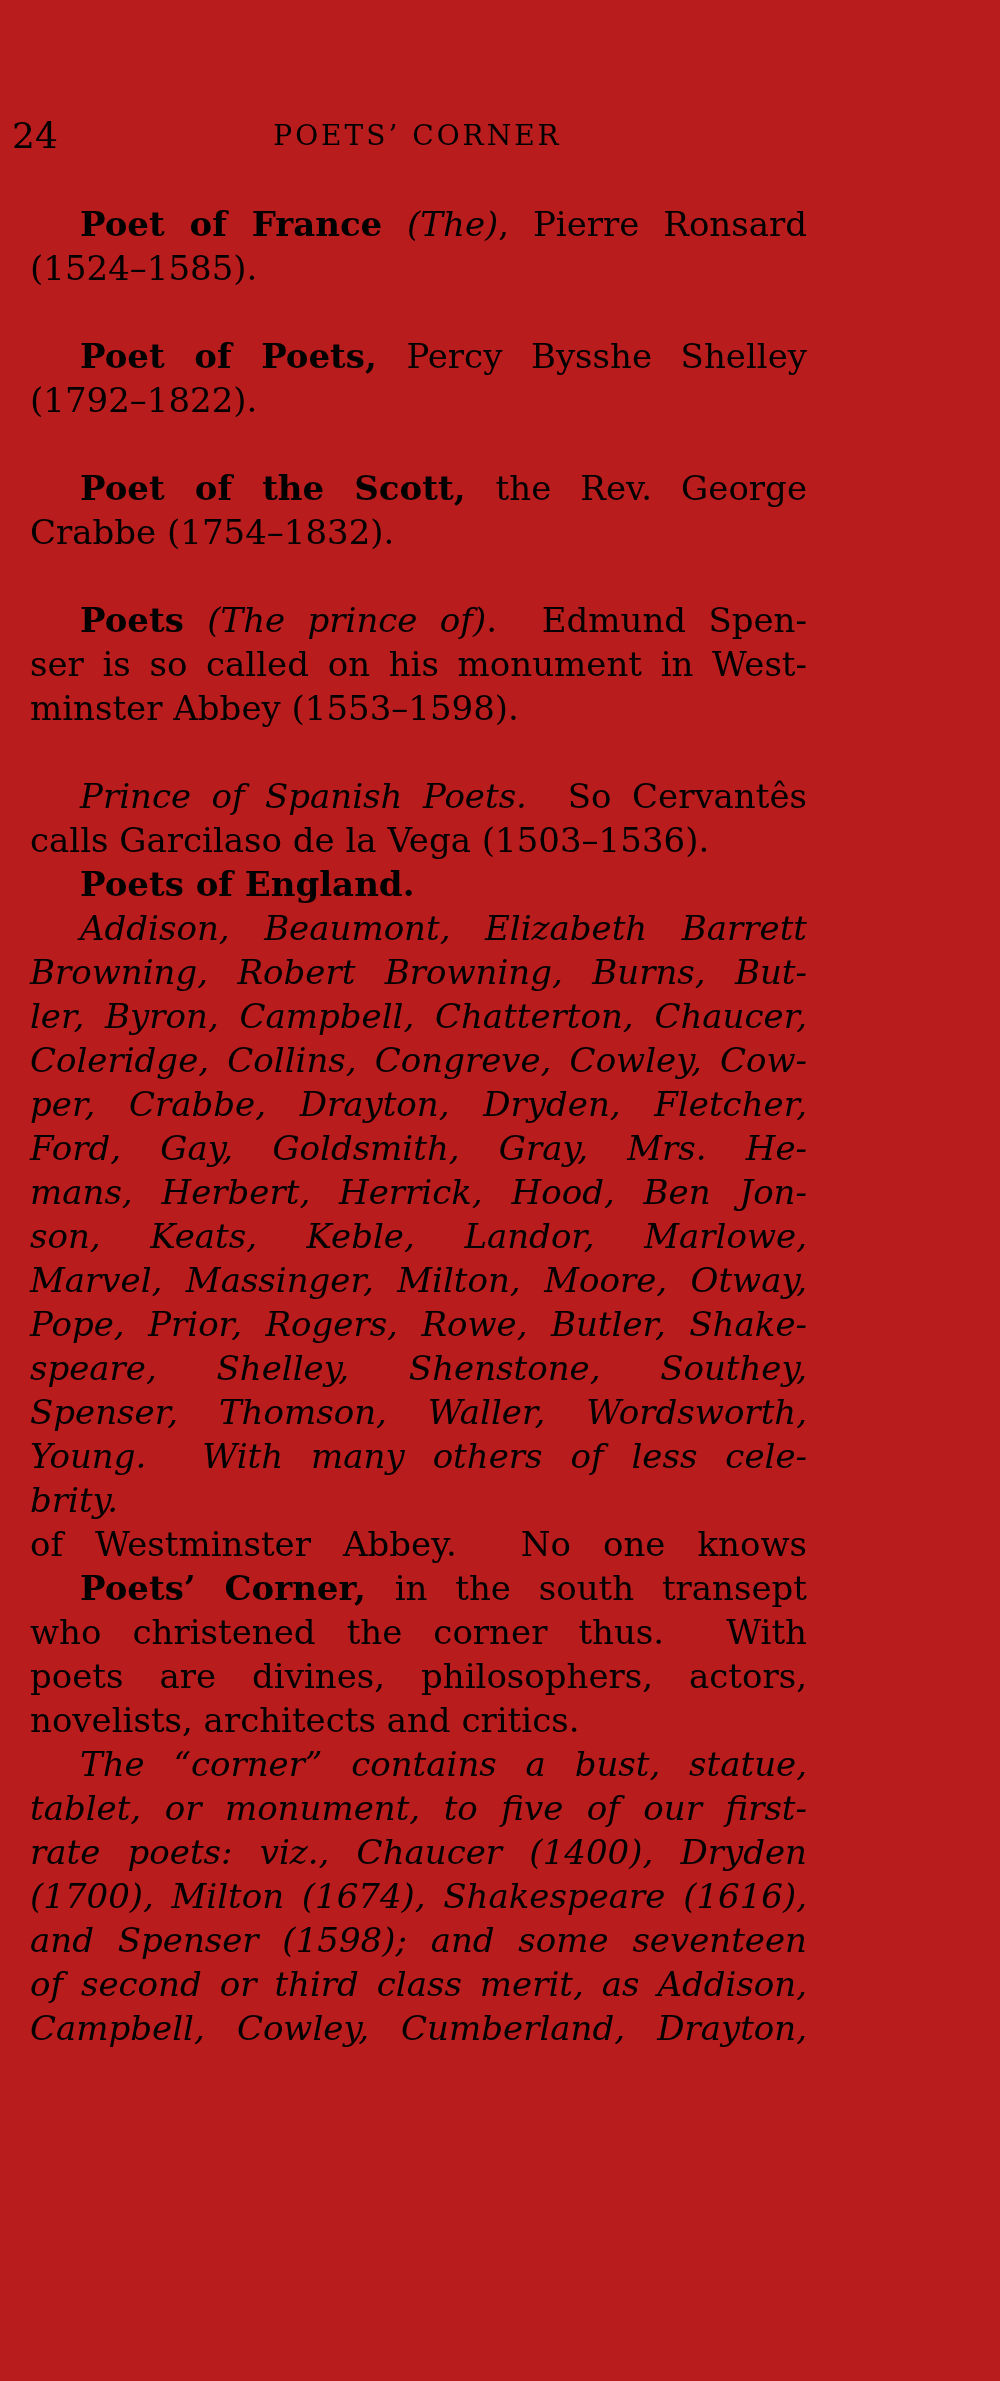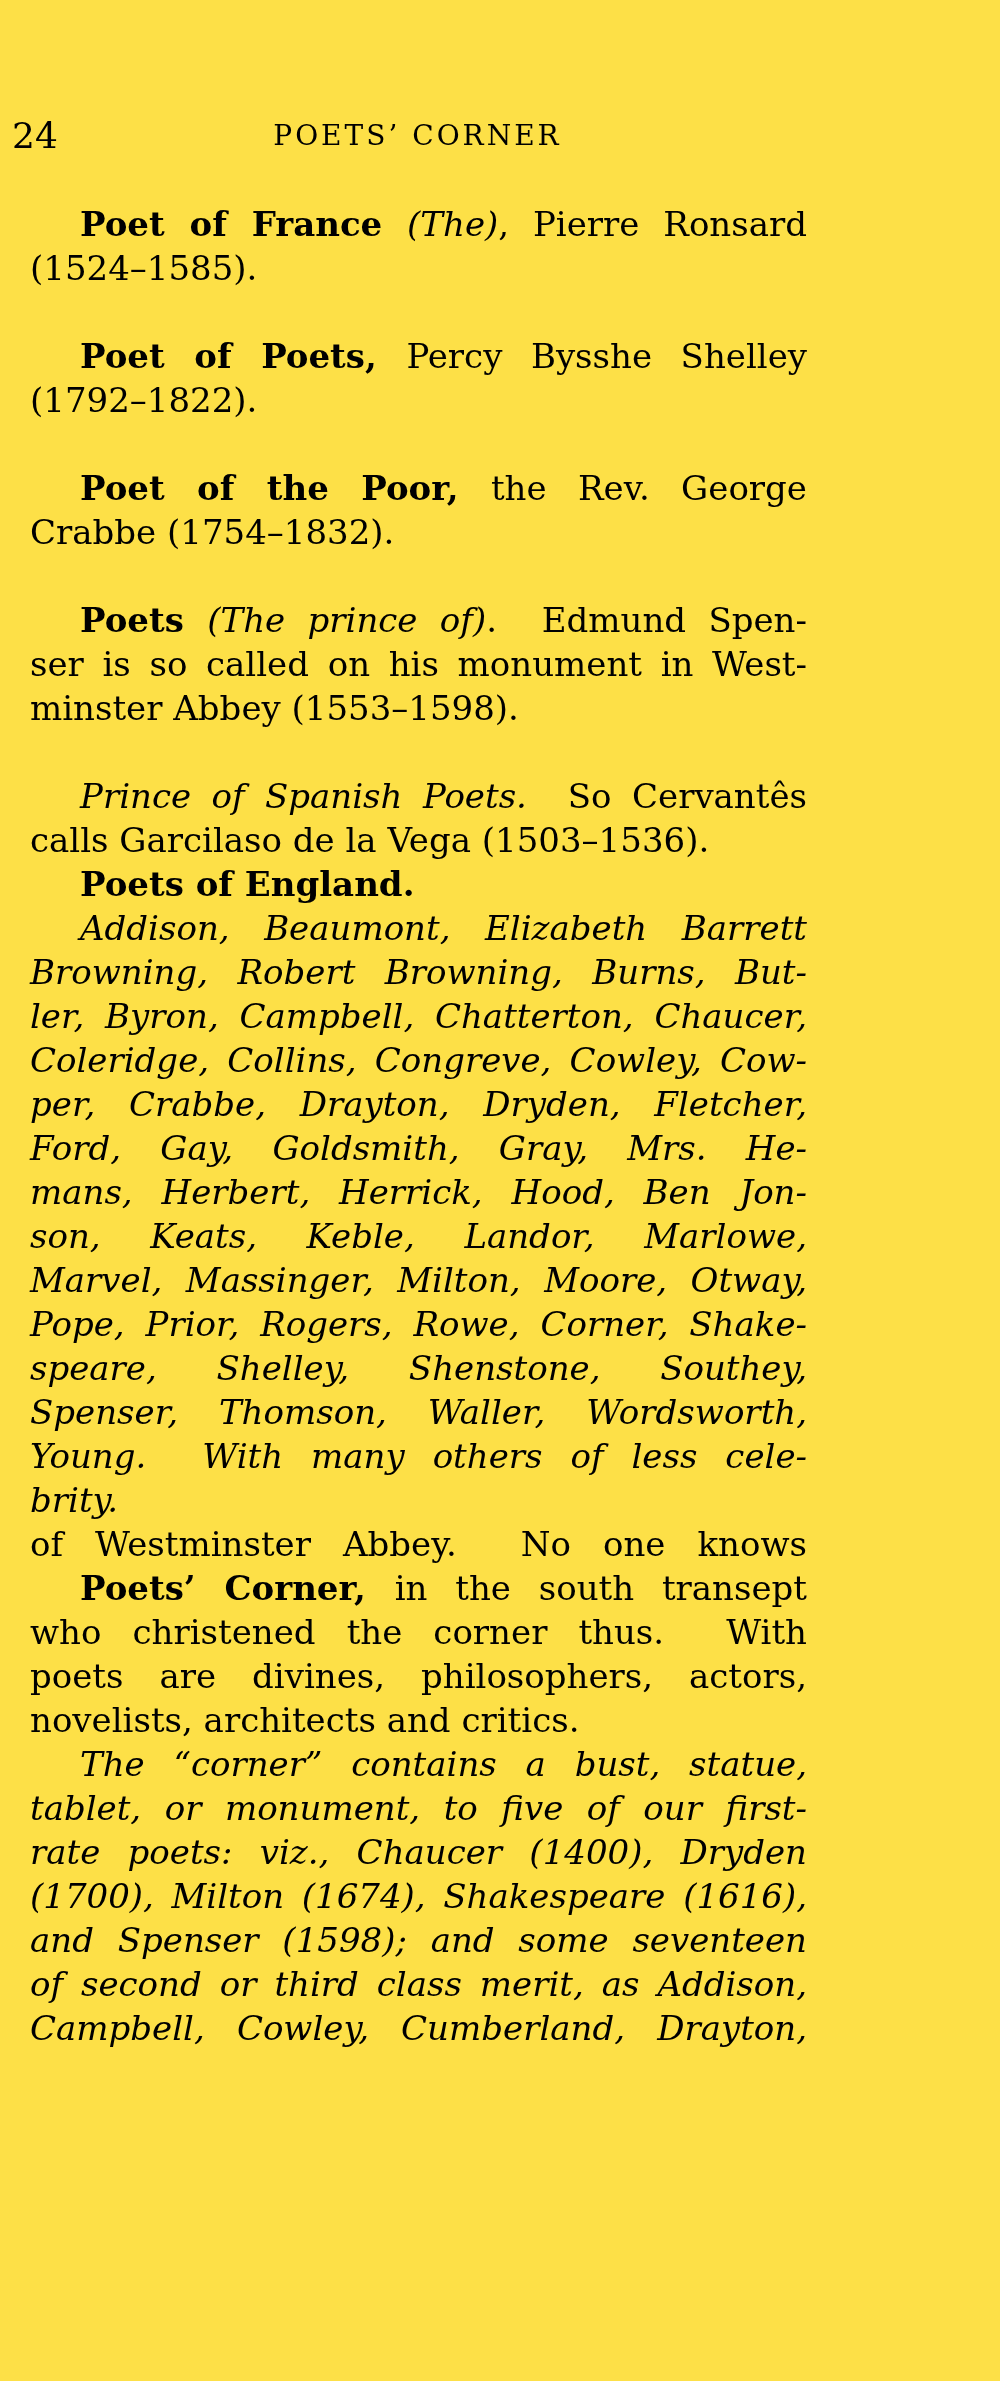--- a/index.html
+++ b/index.html
@@ -1,19 +1,19 @@
 <!DOCTYPE html>
 <html><head>
 <meta charset="utf-8">
 <style>
   html,body{margin:0;padding:0;background:#e8e8e8;}
   .page{
     position:relative;
     width:1000px;height:2381px;
-    background:#fde047;
+    background:#b91c1c;
     color:#000000;
     font-family:"DejaVu Serif","Liberation Serif",serif;
     overflow:hidden;
   }
   .running-row{
     position:absolute;top:112px;left:0;width:1000px;height:48px;
   }
   .page-number{
     position:absolute;left:12px;top:0;
     font-size:36px;line-height:48px;
@@ -55,21 +55,21 @@
   <div class="text-block">
       <div class="para gap-first">
         <div class="line first"><b>Poet of France </b><i>(The)</i><span>, Pierre Ronsard</span></div>
         <div class="line last"><span>(1524–1585).</span></div>
       </div>
       <div class="para gap-entry">
         <div class="line first"><b>Poet of Poets, </b><span>Percy Bysshe Shelley</span></div>
         <div class="line last"><span>(1792–1822).</span></div>
       </div>
       <div class="para gap-entry">
-        <div class="line first"><b>Poet of the Poor, </b><span>the Rev. George</span></div>
+        <div class="line first"><b>Poet of the Scott, </b><span>the Rev. George</span></div>
         <div class="line last"><span>Crabbe (1754–1832).</span></div>
       </div>
       <div class="para gap-entry">
         <div class="line first"><b>Poets </b><i>(The prince of)</i><span>.&nbsp; Edmund Spen-</span></div>
         <div class="line"><span>ser is so called on his monument in West-</span></div>
         <div class="line last"><span>minster Abbey (1553–1598).</span></div>
       </div>
       <div class="para gap-entry">
         <div class="line first"><i>Prince of Spanish Poets.</i><span>&nbsp; So Cervantês</span></div>
         <div class="line last"><span>calls Garcilaso de la Vega (1503–1536).</span></div>
@@ -80,21 +80,21 @@
       <div class="para gap-none">
         <div class="line first"><span>Addison, Beaumont, Elizabeth Barrett</span></div>
         <div class="line"><span>Browning, Robert Browning, Burns, But-</span></div>
         <div class="line"><span>ler, Byron, Campbell, Chatterton, Chaucer,</span></div>
         <div class="line"><span>Coleridge, Collins, Congreve, Cowley, Cow-</span></div>
         <div class="line"><span>per, Crabbe, Drayton, Dryden, Fletcher,</span></div>
         <div class="line"><span>Ford, Gay, Goldsmith, Gray, Mrs. He-</span></div>
         <div class="line"><span>mans, Herbert, Herrick, Hood, Ben Jon-</span></div>
         <div class="line"><span>son, Keats, Keble, Landor, Marlowe,</span></div>
         <div class="line"><span>Marvel, Massinger, Milton, Moore, Otway,</span></div>
-        <div class="line"><span>Pope, Prior, Rogers, Rowe, Corner, Shake-</span></div>
+        <div class="line"><span>Pope, Prior, Rogers, Rowe, Butler, Shake-</span></div>
         <div class="line"><span>speare, Shelley, Shenstone, Southey,</span></div>
         <div class="line"><span>Spenser, Thomson, Waller, Wordsworth,</span></div>
         <div class="line"><span>Young.&nbsp; With many others of less cele-</span></div>
         <div class="line last"><span>brity.</span></div>
       </div>
       <div class="para gap-section">
         <div class="line"><span>of Westminster Abbey.&nbsp; No one knows</span></div>
         <div class="line first"><b>Poets’ Corner, </b><span>in the south transept</span></div>
         <div class="line"><span>who christened the corner thus.&nbsp; With</span></div>
         <div class="line"><span>poets are divines, philosophers, actors,</span></div>

